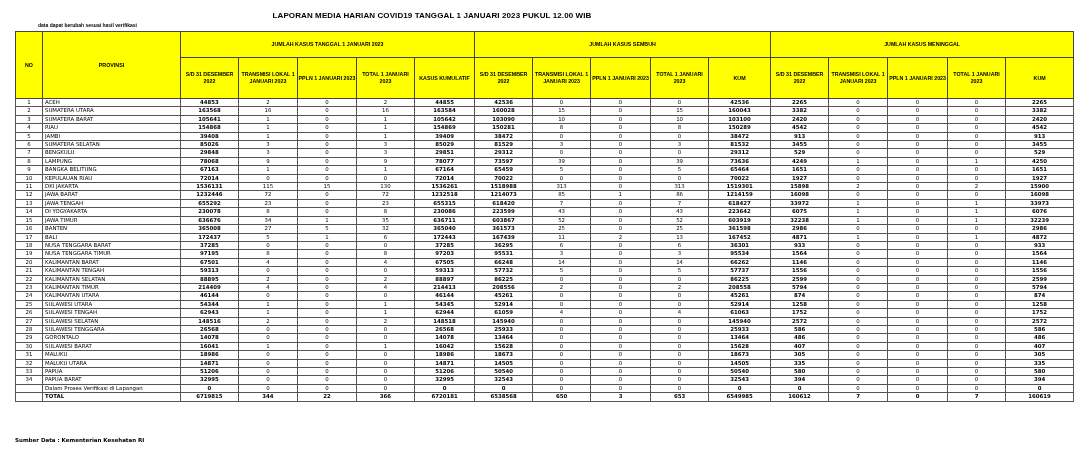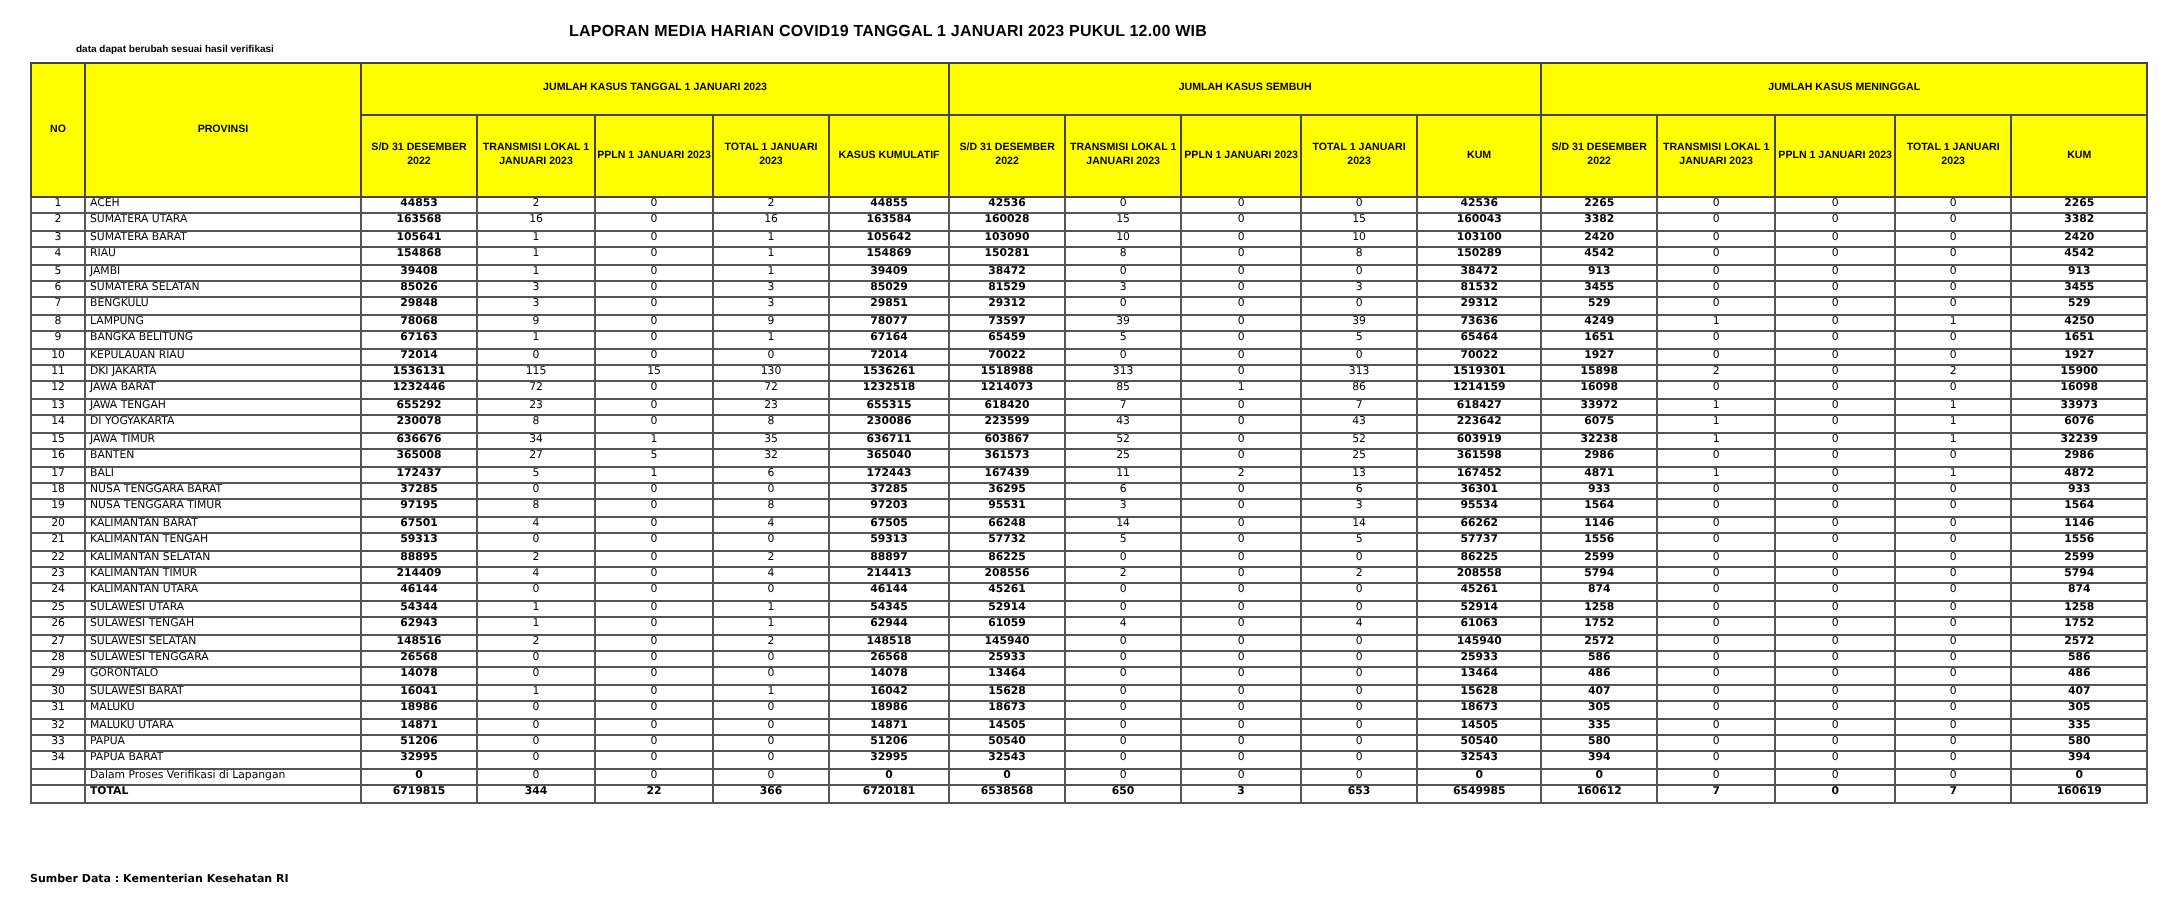--- a/index.html
+++ b/index.html
@@ -1,17 +1,17 @@
 <!DOCTYPE html>
 <html><head>
 <meta charset="utf-8">
 <style>
   html, body { margin:0; padding:0; background:#ffffff; }
   body { width:1080px; height:455px; position:relative; overflow:hidden; font-family:"Liberation Sans", sans-serif; color:#000; }
-  .title { position:absolute; top:11px; left:16px; width:856px; text-align:center; font-size:8px; font-weight:bold; letter-spacing:0.1px; }
+  .title { position:absolute; top:11px; left:4px; width:856px; text-align:center; font-size:8px; font-weight:bold; letter-spacing:0.1px; }
   .note { position:absolute; top:22px; left:38px; font-size:5px; font-weight:bold; }
   table { position:absolute; top:31px; left:15px; border-collapse:collapse; table-layout:fixed; width:1058px; }
   th { background:#ffff00; font-size:5.3px; font-weight:bold; text-align:center; vertical-align:middle; border:0.8px solid #444; padding:0; line-height:7px; }
   th.grp { height:25px; }
   th.sub { height:40px; }
   td { font-size:5.4px; height:7.4px; line-height:7.4px; border:0.8px solid #555; padding:0; text-align:center; white-space:nowrap; overflow:hidden; font-family:"DejaVu Sans", sans-serif; }
   td.prov { text-align:left; padding-left:2px; }
   td.b { font-weight:bold; }
   tr.total td { font-weight:bold; }
   .footer { position:absolute; top:437px; left:15px; font-size:5.5px; font-weight:bold; font-family:"DejaVu Sans", sans-serif; }

